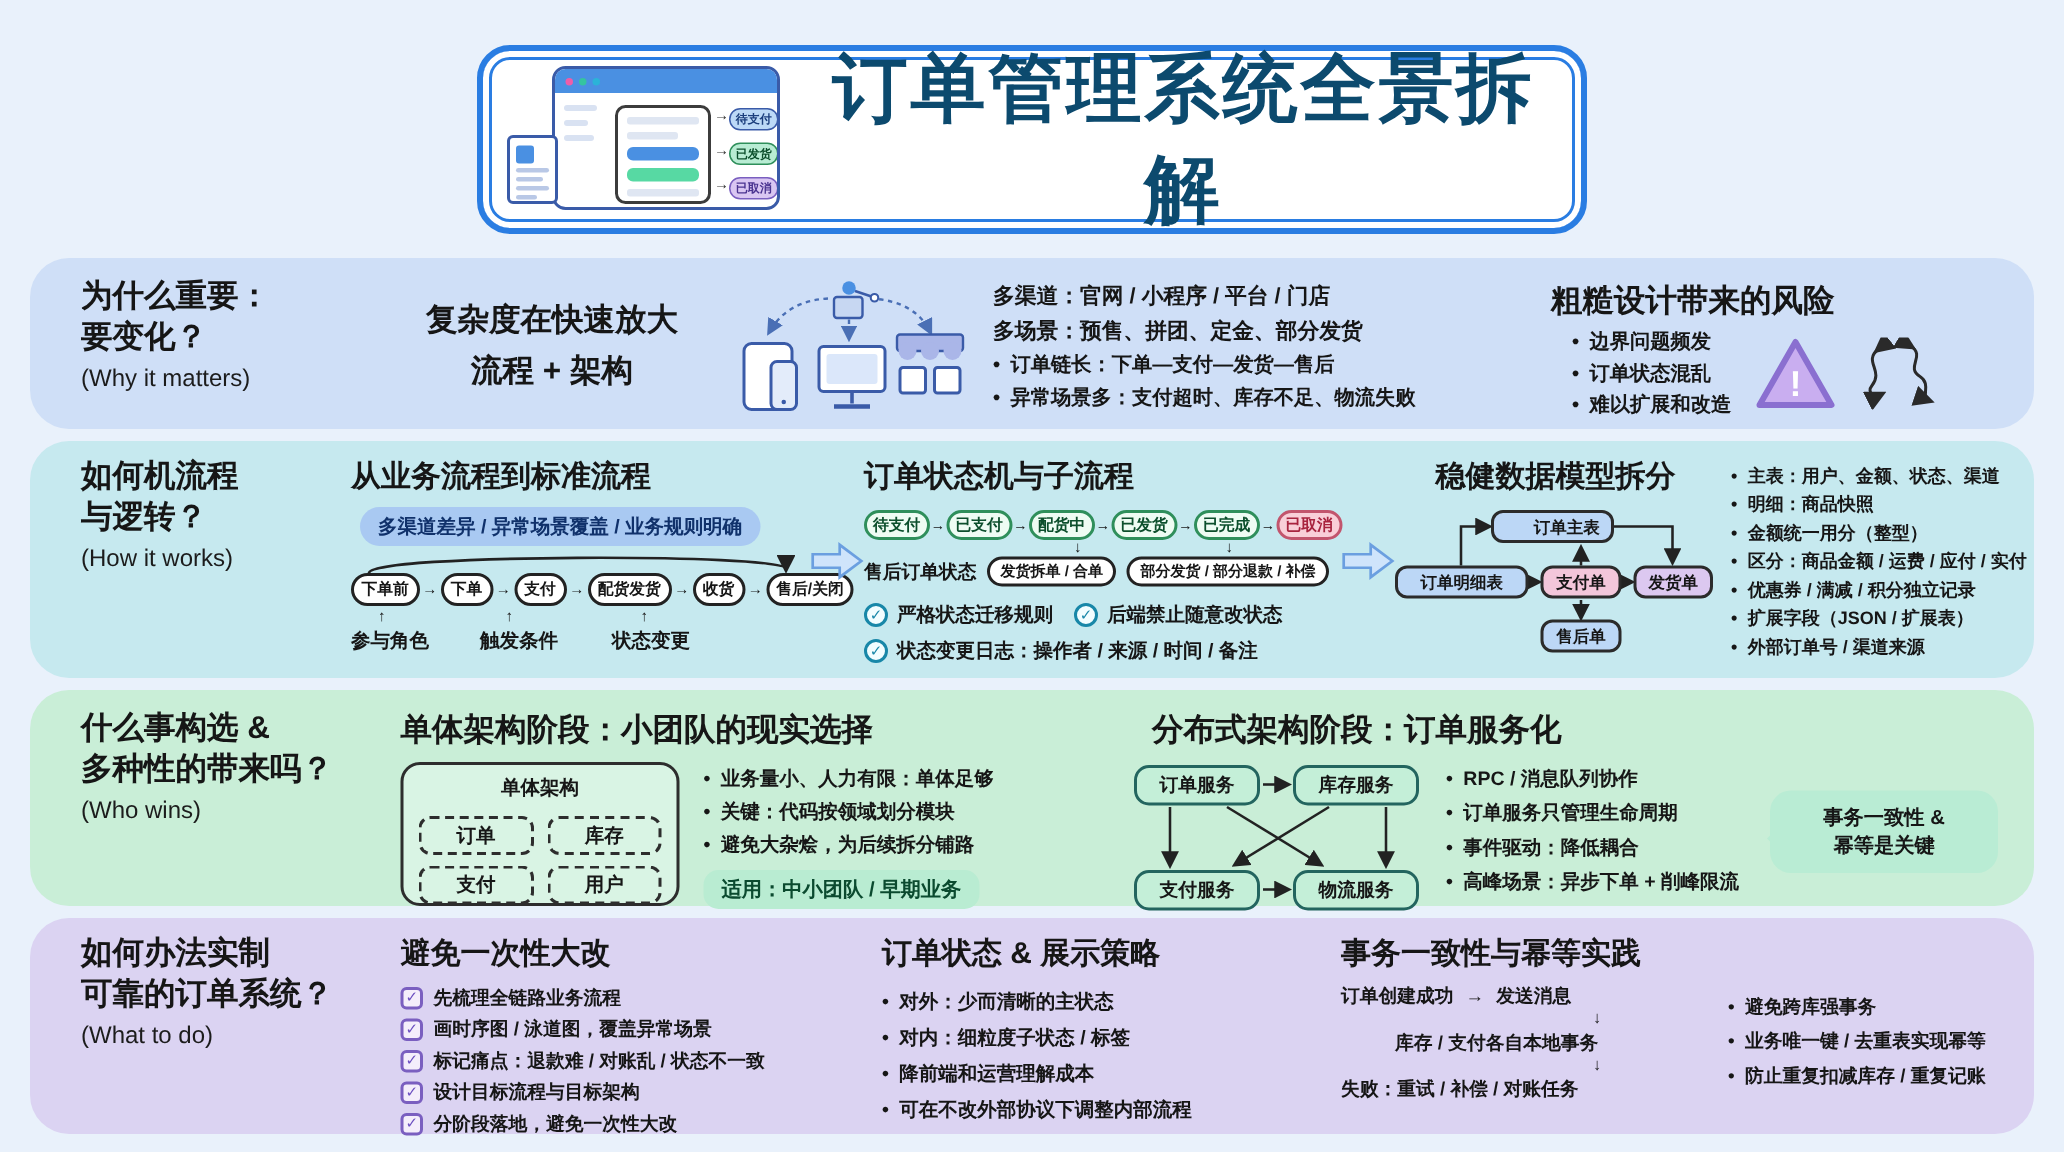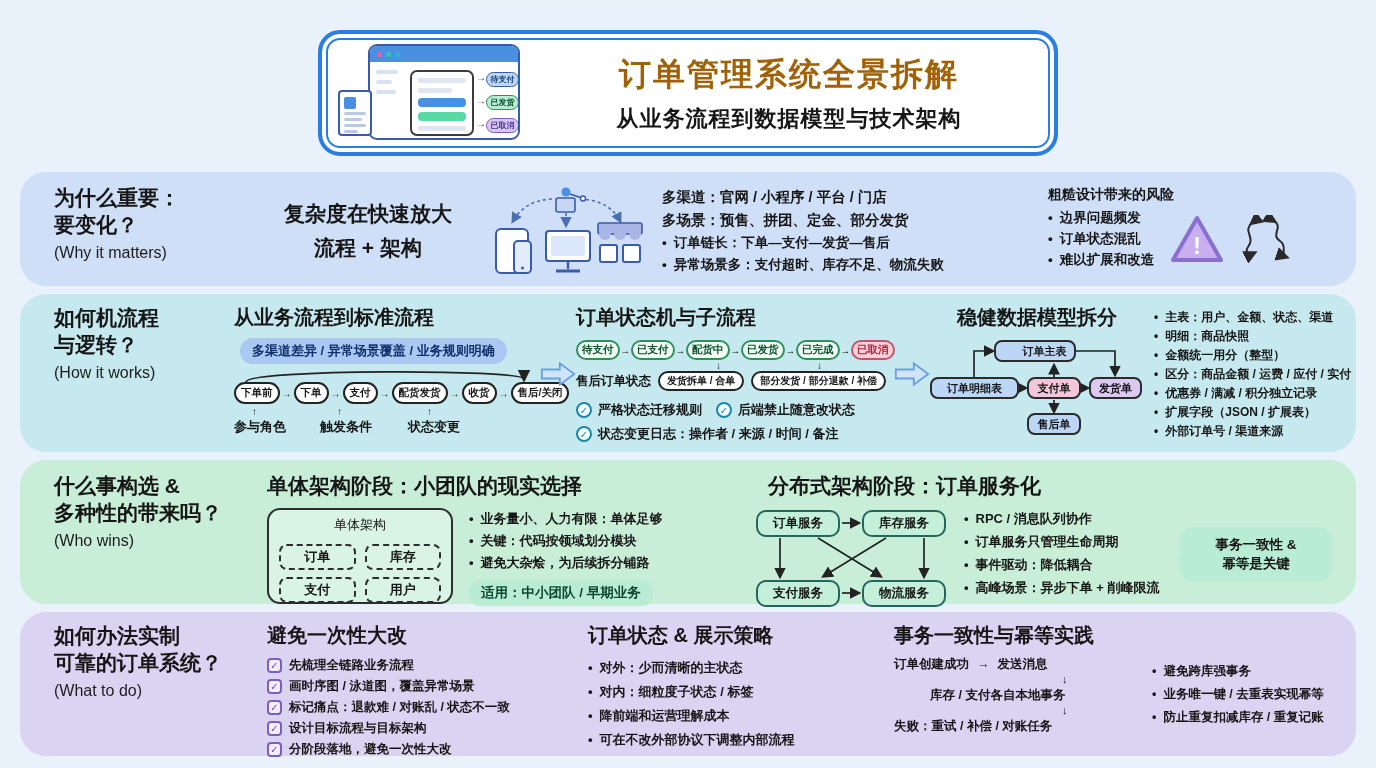--- a/index.html
+++ b/index.html
@@ -34,21 +34,21 @@
     border:1.5px solid; white-space:nowrap; }
   .hp1 { top:26px; background:#bcd9f7; border-color:#3a5ba8; color:#1c3f7d; }
   .hp2 { top:49px; background:#b8ecd3; border-color:#2f8f5b; color:#0c4f2c; }
   .hp3 { top:72px; background:#d9c6f2; border-color:#7a5fc0; color:#4a3390; }
   .hlink { position:absolute; left:106px; font-size:10px; font-weight:700; color:#333; }
   .hdoc { position:absolute; left:0; top:48px; width:34px; height:46px; background:#fff;
     border:2px solid #3a5ba8; border-radius:4px; padding:5px 4px; }
   .hdline { height:3px; background:#b9c8e6; border-radius:2px; margin-top:3px; }
   .hdsq { width:12px; height:12px; background:#4a90e2; border-radius:2px; }
   .header-text { flex:1; text-align:center; }
-  .htitle { font-size:32px; font-weight:900; letter-spacing:2px; color:#a16207; }
+  .htitle { font-size:50px; font-weight:900; letter-spacing:2px; color:#0c4a6e; }
   .hsub { font-size:22px; font-weight:700; margin-top:7px; letter-spacing:1px; }
 
   
   .band { position:absolute; left:20px; width:1336px; border-radius:26px; display:flex; }
   .band1 { top:172px; height:114px; background:#cfdff7; padding:12px 22px 8px 34px; }
   .band2 { top:294px; height:158px; background:#c6e9ef; padding:10px 16px 8px 34px; }
   .band3 { top:460px; height:144px; background:#c9eed7; padding:12px 18px 8px 34px; }
   .band4 { top:612px; height:144px; background:#dbd3f2; padding:10px 18px 8px 34px; }
 
   .qcol { width:190px; flex:none; display:flex; flex-direction:column; justify-content:flex-start; }
@@ -62,21 +62,21 @@
   
   .amplify { width:228px; flex:none; margin-left:10px; display:flex; flex-direction:column;
     justify-content:center; text-align:center; font-size:21px; font-weight:800; line-height:1.6; }
   .devices { width:160px; flex:none; margin-left:8px; display:flex; align-items:center; }
   .chanlist { width:362px; flex:none; margin-left:12px; display:flex; flex-direction:column;
     justify-content:center; gap:4px; }
   .chan-strong { font-size:14.5px; font-weight:800; white-space:nowrap; }
   .brow { font-size:13.5px; font-weight:700; display:flex; gap:7px; align-items:baseline; white-space:nowrap; }
   .dot { flex:none; }
   .risk { flex:1; margin-left:10px; padding-top:2px; }
-  .risk .h2 { font-size:14px; margin-left:14px; }
+  .risk .h2 { font-size:21px; }
   .risk-row { display:flex; align-items:center; gap:14px; margin-top:5px; }
   .risk-bullets { display:flex; flex-direction:column; gap:3px; font-size:13px; font-weight:700; margin-left:14px; }
 
   
   .sec-flow { width:306px; flex:none; margin-left:10px; }
   .bluepill { margin-top:7px; margin-left:6px; background:#a9c9f2; color:#10316b; border-radius:15px;
     padding:4px 12px; font-size:13px; font-weight:800; display:inline-block; white-space:nowrap; }
   .looparrow { margin:3px 0 0 2px; height:15px; }
   .flowrow { display:flex; align-items:center; gap:2px; flex-wrap:nowrap; }
   .fpill { border:2px solid #222; background:#fff; border-radius:12px; padding:2px 5px;
@@ -114,21 +114,21 @@
   .modelbullets { flex:1; margin-left:10px; display:flex; flex-direction:column; justify-content:center;
     gap:2px; font-size:12px; font-weight:700; }
   .modelbullets .brow { font-size:12px; }
 
   
   .sec-mono { width:475px; flex:none; margin-left:8px; }
   .sec-mono .h2 { font-size:21px; }
   .mono-row { display:flex; gap:16px; margin-top:8px; }
   .monobox { width:186px; height:96px; background:#d9f4e4; border:2.5px solid #2d2d2d;
     border-radius:13px; padding:6px 10px; flex:none; }
-  .monobox-title { text-align:center; font-size:13px; font-weight:400; }
+  .monobox-title { text-align:center; font-size:13px; font-weight:700; }
   .monogrid { display:grid; grid-template-columns:1fr 1fr; gap:7px 9px; margin-top:10px; }
   .module { border:2px dashed #2d2d2d; border-radius:8px; text-align:center; font-size:13px;
     font-weight:800; padding:2px 0; background:transparent; }
   .monoright { display:flex; flex-direction:column; gap:4px; padding-top:2px; }
   .monoright .brow { font-size:13px; }
   .greenpill { margin-top:4px; background:#b9ecd2; color:#0b4a2f; border-radius:10px;
     padding:4px 12px; font-size:13.5px; font-weight:800; display:inline-block;
     align-self:flex-start; white-space:nowrap; }
 
   .sec-dist { flex:1; position:relative; }
@@ -199,21 +199,20 @@
       <div class="hdoc">
         <div class="hdsq"></div>
         <div class="hdline"></div>
         <div class="hdline" style="width:80%"></div>
         <div class="hdline"></div>
         <div class="hdline" style="width:65%"></div>
       </div>
     </div>
     <div class="header-text">
       <div class="htitle">订单管理系统全景拆解</div>
-      <div class="hsub">从业务流程到数据模型与技术架构</div>
     </div>
   </div>
 
   <section class="band band1">
     <div class="qcol">
       <div class="qtitle">
         <div>为什么重要：</div>
         <div>要变化？</div>
       </div>
       <div class="qen">(Why it matters)</div>

